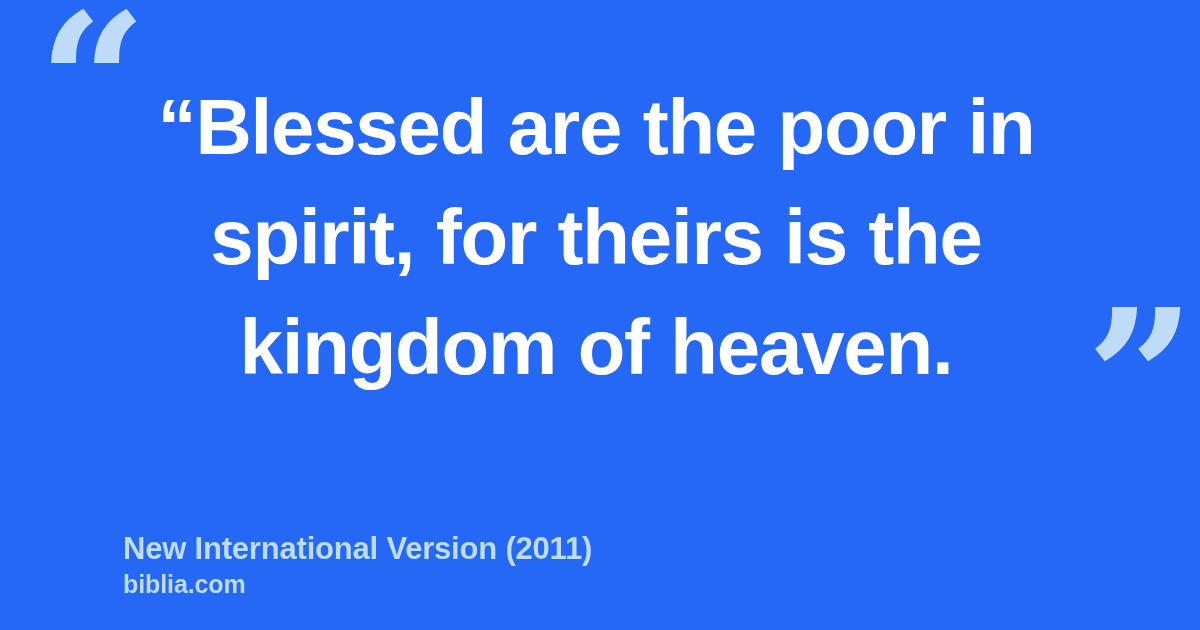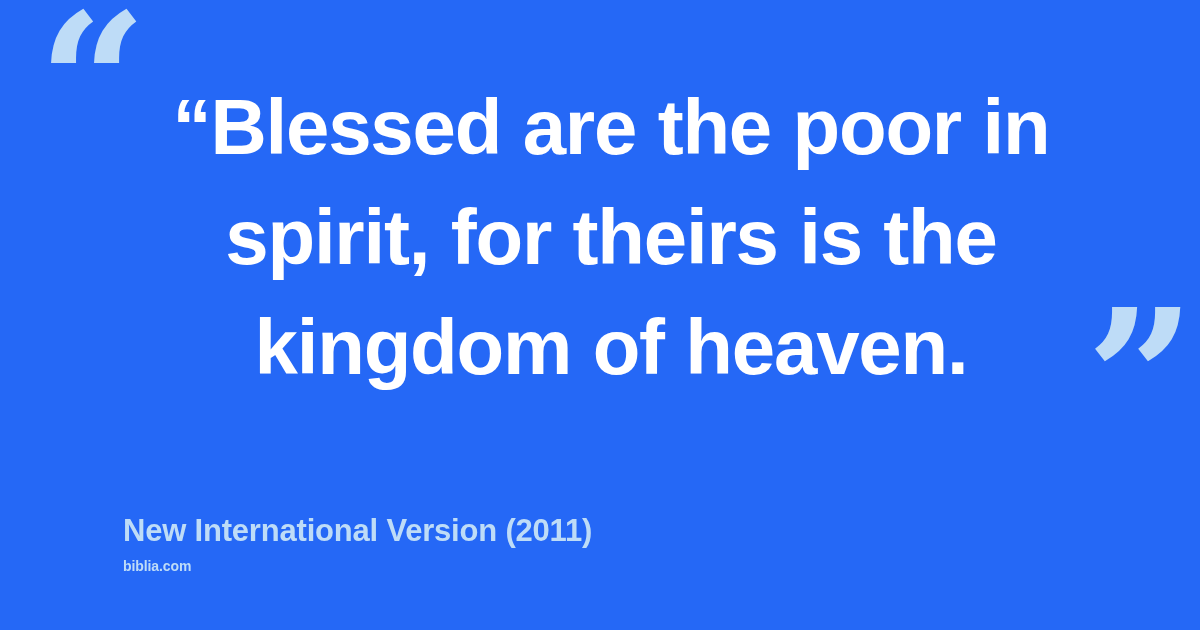--- a/index.html
+++ b/index.html
@@ -47,21 +47,21 @@
     font-size: 190px;
     line-height: 1;
     color: #bedcf7;
     letter-spacing: -4px;
     user-select: none;
   }
 
   
   #quote-block {
     position: absolute;
-    left: 71px;
+    left: 56px;
     top: 72px;
     width: 1080px;
     text-align: center;
   }
 
   #quote-text {
     color: #ffffff;
     font-family: "Liberation Sans", sans-serif;
     font-weight: 700;
     font-size: 78px;
@@ -113,27 +113,28 @@
   }
 
   #version-name {
     color: #bedcf7;
     font-family: "Liberation Sans", sans-serif;
     font-weight: 700;
     font-size: 31px;
     line-height: 38px;
     letter-spacing: -0.2px;
     white-space: nowrap;
+    margin-top: 18px;
   }
 
   #site-name {
     color: #bedcf7;
     font-family: "Liberation Sans", sans-serif;
     font-weight: 700;
-    font-size: 14px;
+    font-size: 25px;
     line-height: 28px;
     letter-spacing: -0.1px;
     margin-top: 2px;
     white-space: nowrap;
   }
 </style>
 </head>
 <body>
 
 <div id="verse-card">

